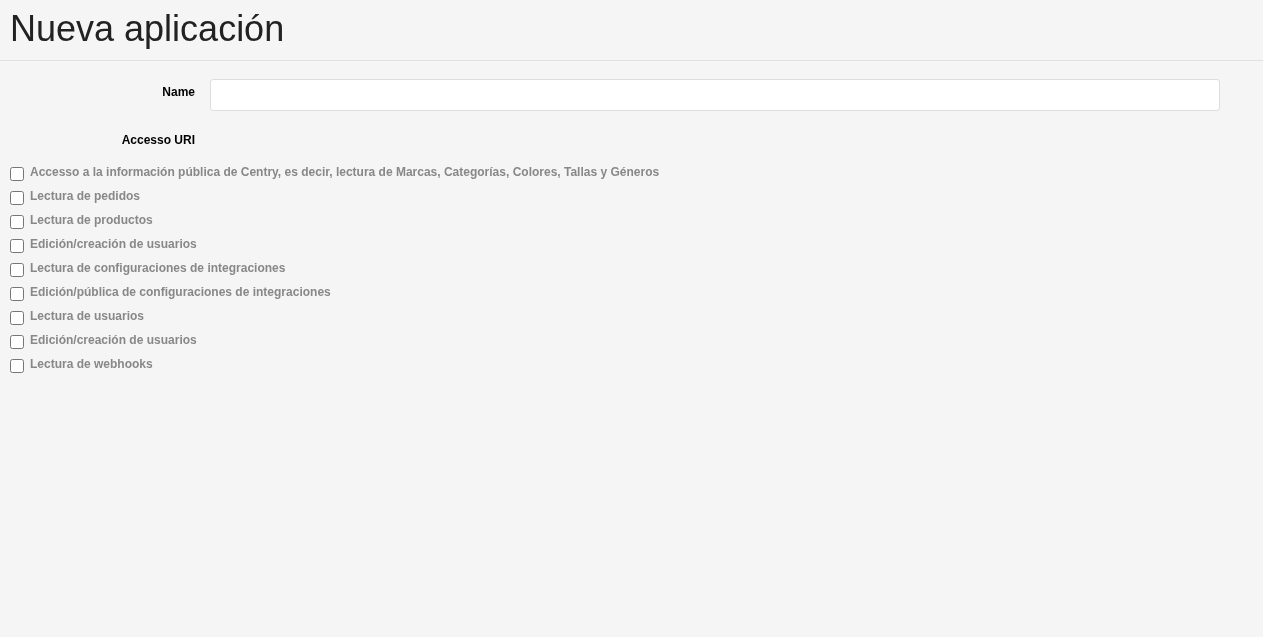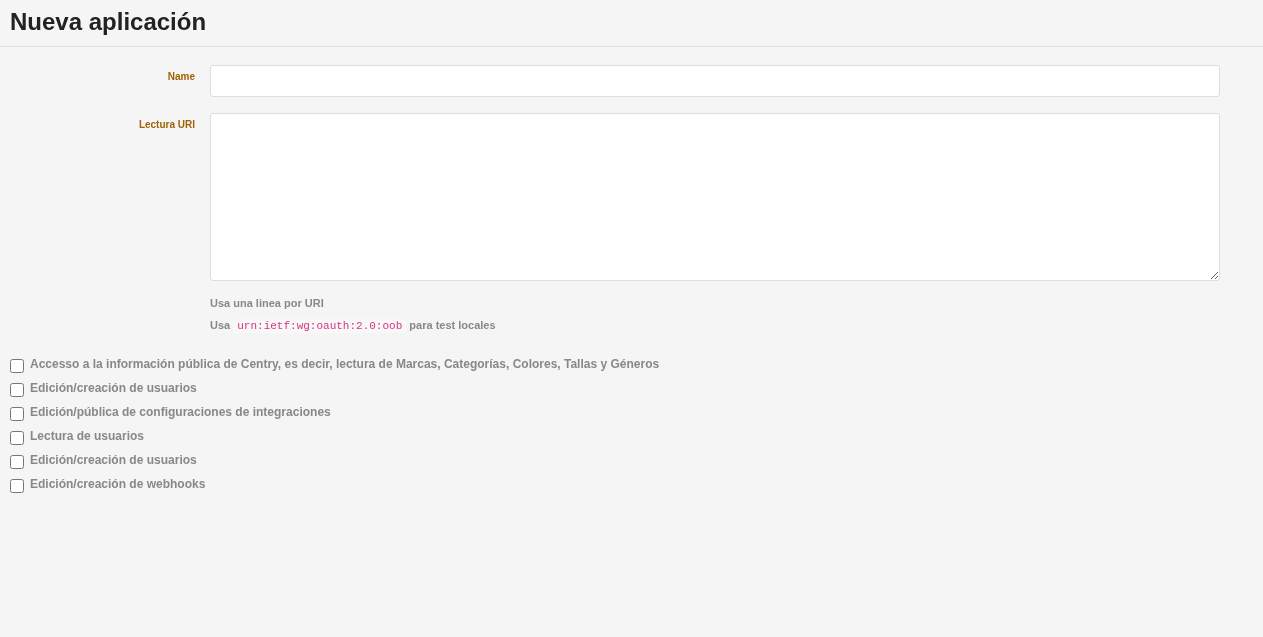--- a/index.html
+++ b/index.html
@@ -12,39 +12,39 @@
       background: #f5f5f5;
       color: #333;
       width: 1263px;
     }
     .page-header {
       padding: 8px 10px 10px 10px;
       border-bottom: 1px solid #e0e0e0;
       margin-bottom: 18px;
     }
     .page-header h1 {
-      font-size: 24px;
-      font-weight: 700;
+      font-size: 36px;
+      font-weight: 400;
       color: #222;
     }
     .form-container {
       padding: 0 10px 20px 10px;
     }
     .form-row {
       display: flex;
       margin-bottom: 16px;
     }
     .form-label {
       width: 200px;
       text-align: right;
       padding-right: 15px;
       padding-top: 6px;
-      font-size: 10px;
+      font-size: 12px;
       font-weight: 700;
-      color: #a16207;
+      color: #000000;
     }
     .form-control-wrapper {
       flex: 1;
       max-width: 1010px;
     }
     input[type="text"] {
       width: 100%;
       height: 32px;
       padding: 6px 12px;
       border: 1px solid #ddd;
@@ -121,58 +121,59 @@
 <div class="form-container">
 
   <div class="form-row">
     <div class="form-label">Name</div>
     <div class="form-control-wrapper">
       <input type="text" value="" style="">
     </div>
   </div>
 
   <div class="form-row">
-    <div class="form-label">Lectura URI</div>
-    <div class="form-control-wrapper">
-      <textarea style=""></textarea>
-      <div class="help-text">
-        <div class="help-text-line">Usa una linea por URI</div>
-        <div class="help-text-line">
-          <span>Usa </span>
-          <code>urn:ietf:wg:oauth:2.0:oob</code>
-          <span> para test locales</span>
-        </div>
-      </div>
-    </div>
+    <div class="form-label">Accesso URI</div>
   </div>
 
   <div class="form-row scopes-row">
     <div class="form-control-wrapper">
       <div class="checkbox-group" id="scopes-group">
           <div class="checkbox-item">
             <input type="checkbox" id="scope-0" style="">
             <label for="scope-0">Accesso a la información pública de Centry, es decir, lectura de Marcas, Categorías, Colores, Tallas y Géneros</label>
           </div>
           <div class="checkbox-item">
+            <input type="checkbox" id="scope-1" style="">
+            <label for="scope-1">Lectura de pedidos</label>
+          </div>
+          <div class="checkbox-item">
+            <input type="checkbox" id="scope-3" style="">
+            <label for="scope-3">Lectura de productos</label>
+          </div>
+          <div class="checkbox-item">
             <input type="checkbox" id="scope-4" style="">
             <label for="scope-4">Edición/creación de usuarios</label>
+          </div>
+          <div class="checkbox-item">
+            <input type="checkbox" id="scope-5" style="">
+            <label for="scope-5">Lectura de configuraciones de integraciones</label>
           </div>
           <div class="checkbox-item">
             <input type="checkbox" id="scope-6" style="">
             <label for="scope-6">Edición/pública de configuraciones de integraciones</label>
           </div>
           <div class="checkbox-item">
             <input type="checkbox" id="scope-7" style="">
             <label for="scope-7">Lectura de usuarios</label>
           </div>
           <div class="checkbox-item">
             <input type="checkbox" id="scope-8" style="">
             <label for="scope-8">Edición/creación de usuarios</label>
           </div>
           <div class="checkbox-item">
-            <input type="checkbox" id="scope-10" style="">
-            <label for="scope-10">Edición/creación de webhooks</label>
+            <input type="checkbox" id="scope-9" style="">
+            <label for="scope-9">Lectura de webhooks</label>
           </div>
         </div>
     </div>
   </div>
 
 </div>
 
 </body></html>

